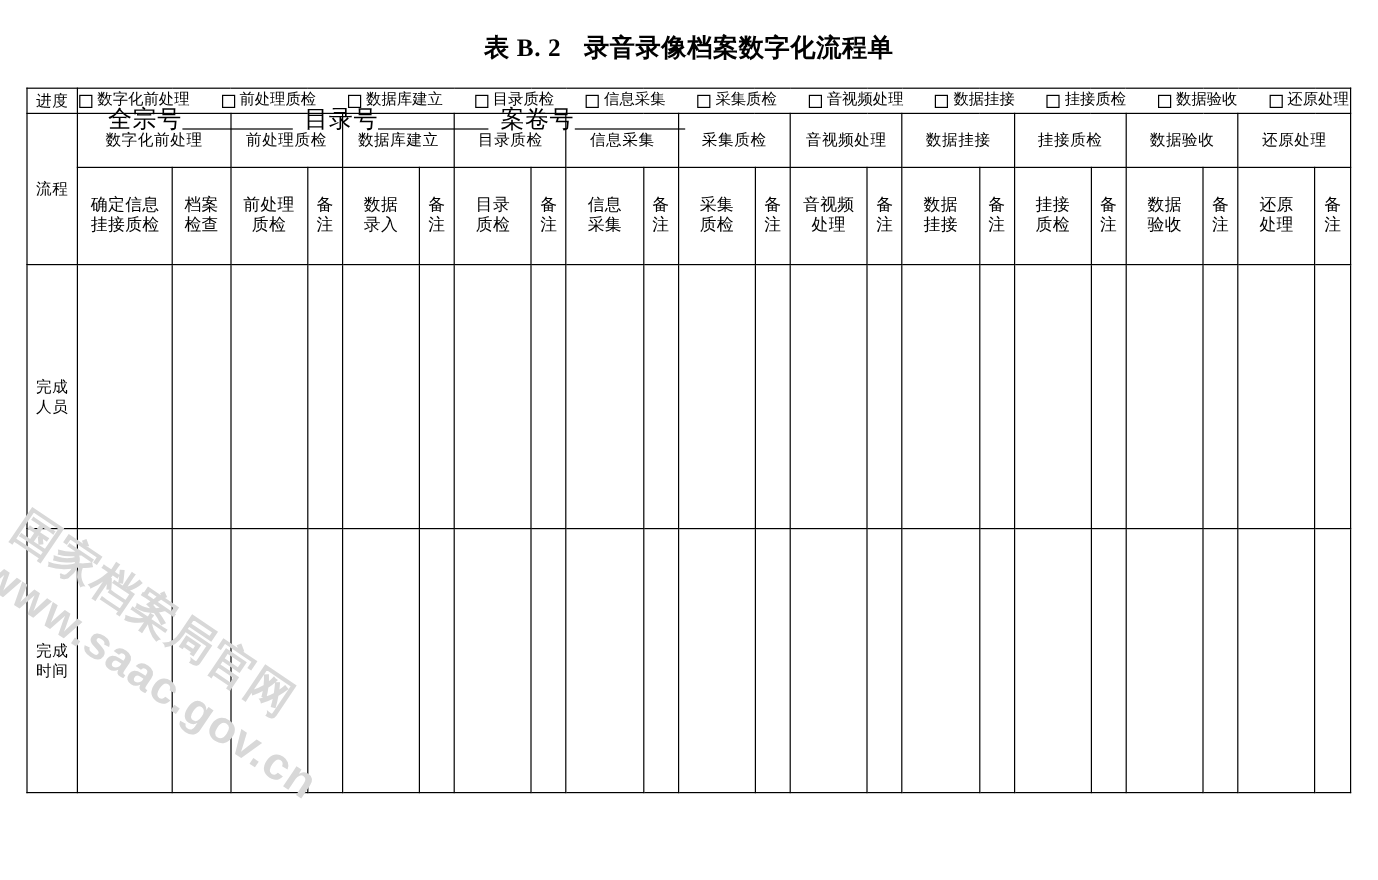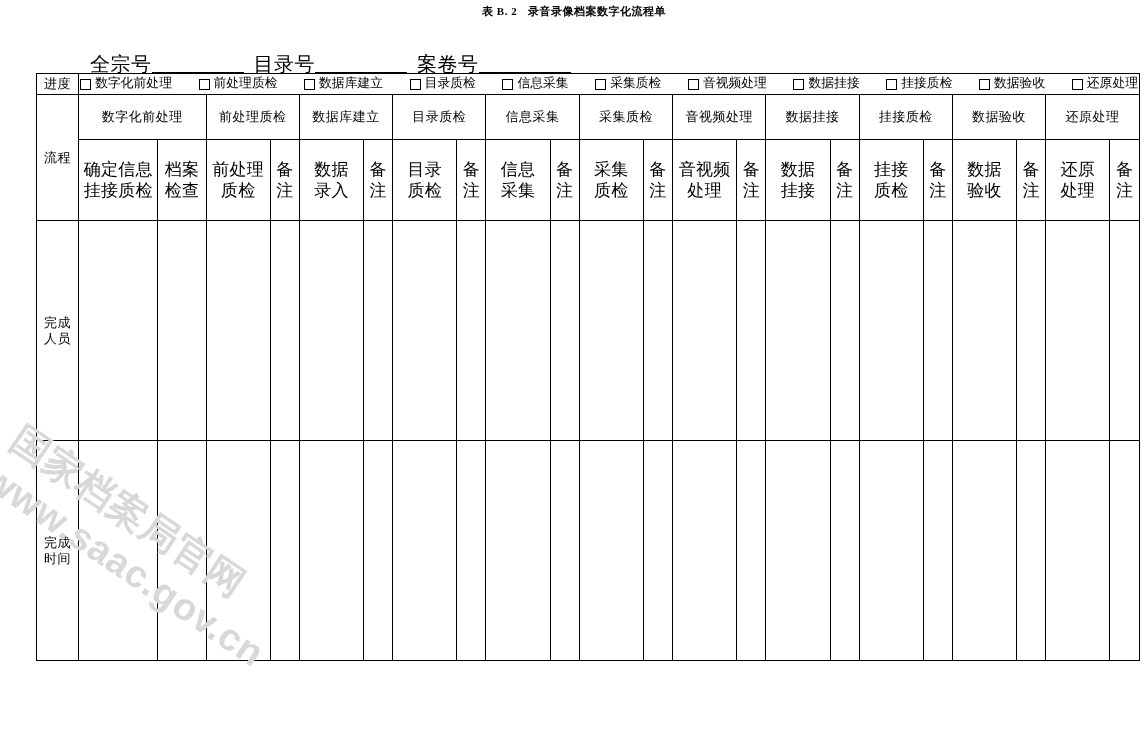--- a/index.html
+++ b/index.html
@@ -14,23 +14,23 @@
     font-family: "Liberation Serif", "DejaVu Serif", serif;
     color: #000;
     overflow: hidden;
   }
 
   
   .doc-title {
     text-align: center;
     font-family: "Liberation Sans", sans-serif;
     font-weight: bold;
-    font-size: 11px;
+    font-size: 21px;
     letter-spacing: 0.5px;
-    margin-top: 4px;
+    margin-top: 26px;
     margin-bottom: 0;
   }
   .doc-title .title-num {
     font-family: "Liberation Serif", serif;
     font-weight: bold;
   }
 
   
   .header-fields {
     margin-top: 32px;
@@ -50,21 +50,21 @@
     vertical-align: -2px;
   }
   .header-fields .gap {
     display: inline-block;
     width: 10px;
   }
 
   
   .tbl-wrap {
     position: absolute;
-    left: 36px;
+    left: 22px;
     top: 73px;
     width: 1104px;
   }
   table.flow {
     border-collapse: collapse;
     table-layout: fixed;
     width: 1104px;
     font-size: 12.5px;
   }
   table.flow td {
@@ -105,21 +105,21 @@
     border: 1px solid #000;
     margin-right: 2px;
   }
   .stage-head {
     height: 40px;
     font-size: 13px;
     letter-spacing: 0.5px;
   }
   .sub-head {
     height: 76px;
-    font-size: 17px;
+    font-size: 14px;
     letter-spacing: 0.3px;
   }
   .row-people td { height: 215px; }
   .row-time td { height: 215px; }
 
   
   .watermark {
     position: absolute;
     left: 0px;
     top: 430px;

